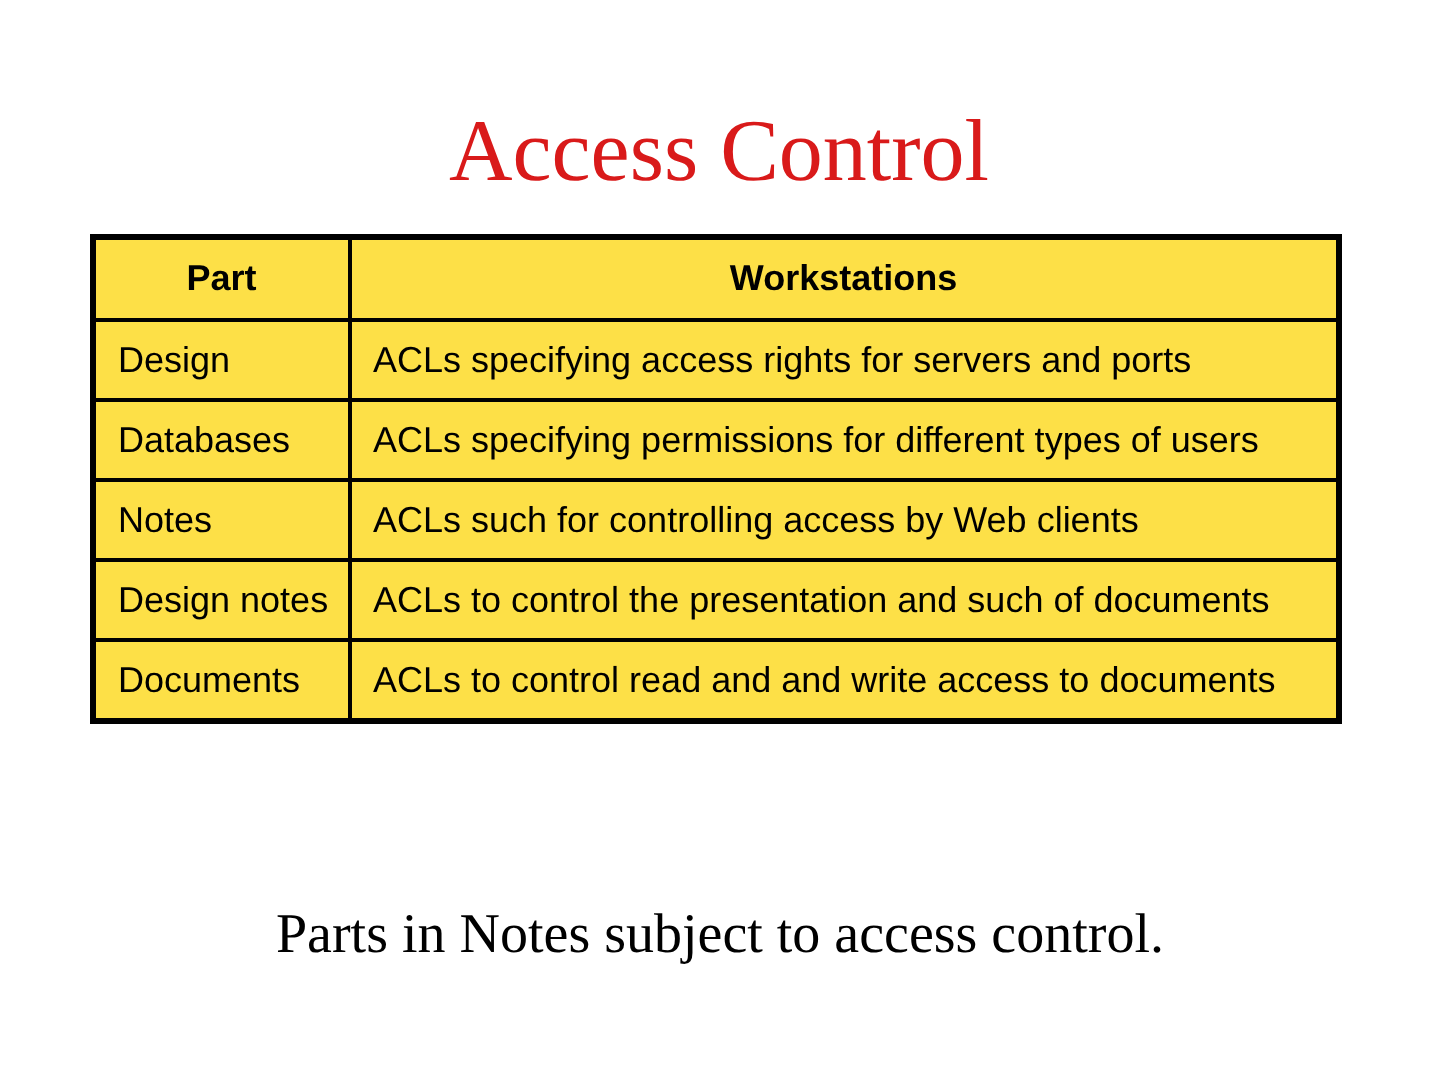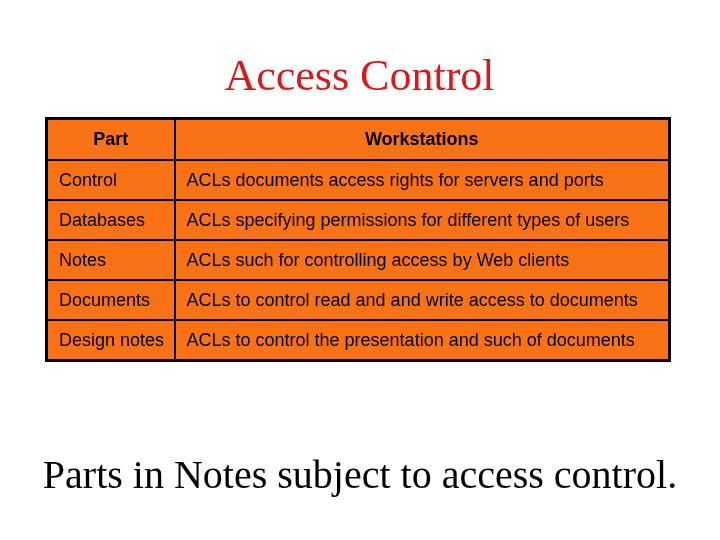--- a/index.html
+++ b/index.html
@@ -27,21 +27,21 @@
     white-space: nowrap;
   }
   table.acl-table {
     position: absolute;
     left: 45px;
     top: 117px;
     width: 626px;
     border-collapse: collapse;
     table-layout: fixed;
     border: 3px solid #000000;
-    background: #f97316;
+    background: #fde047;
   }
   table.acl-table col.part-col { width: 128px; }
   table.acl-table th {
     border: 2px solid #000000;
     height: 39px;
     font-size: 18px;
     font-weight: 700;
     color: #000000;
     text-align: center;
     vertical-align: middle;
@@ -59,21 +59,21 @@
     white-space: nowrap;
     overflow: hidden;
   }
   .slide-caption {
     position: absolute;
     top: 451px;
     left: 0;
     width: 720px;
     text-align: center;
     font-family: "Liberation Serif", serif;
-    font-size: 40px;
+    font-size: 28px;
     line-height: 1.2;
     color: #000000;
     white-space: nowrap;
   }
 </style>
 </head>
 <body>
 
 <h1 class="slide-title" style="color: rgb(217, 26, 26);">Access Control</h1>
 
@@ -83,40 +83,40 @@
     <col class="description-col">
   </colgroup>
   <thead>
     <tr>
       <th>Part</th>
       <th>Workstations</th>
     </tr>
   </thead>
   <tbody id="table-body">
   <tr>
-    <td>Control</td>
-    <td>ACLs documents access rights for servers and ports</td>
+    <td>Design</td>
+    <td>ACLs specifying access rights for servers and ports</td>
   </tr>
 
 
   <tr>
     <td>Databases</td>
     <td>ACLs specifying permissions for different types of users</td>
   </tr>
 
   <tr>
     <td>Notes</td>
     <td>ACLs such for controlling access by Web clients</td>
   </tr>
 
   <tr>
-    <td>Documents</td>
-    <td>ACLs to control read and and write access to documents</td>
+    <td>Design notes</td>
+    <td>ACLs to control the presentation and such of documents</td>
   </tr>
 
   <tr>
-    <td>Design notes</td>
-    <td>ACLs to control the presentation and such of documents</td>
+    <td>Documents</td>
+    <td>ACLs to control read and and write access to documents</td>
   </tr>
 </tbody>
 </table>
 
 <div class="slide-caption">Parts in Notes subject to access control.</div>
 
 </body></html>

